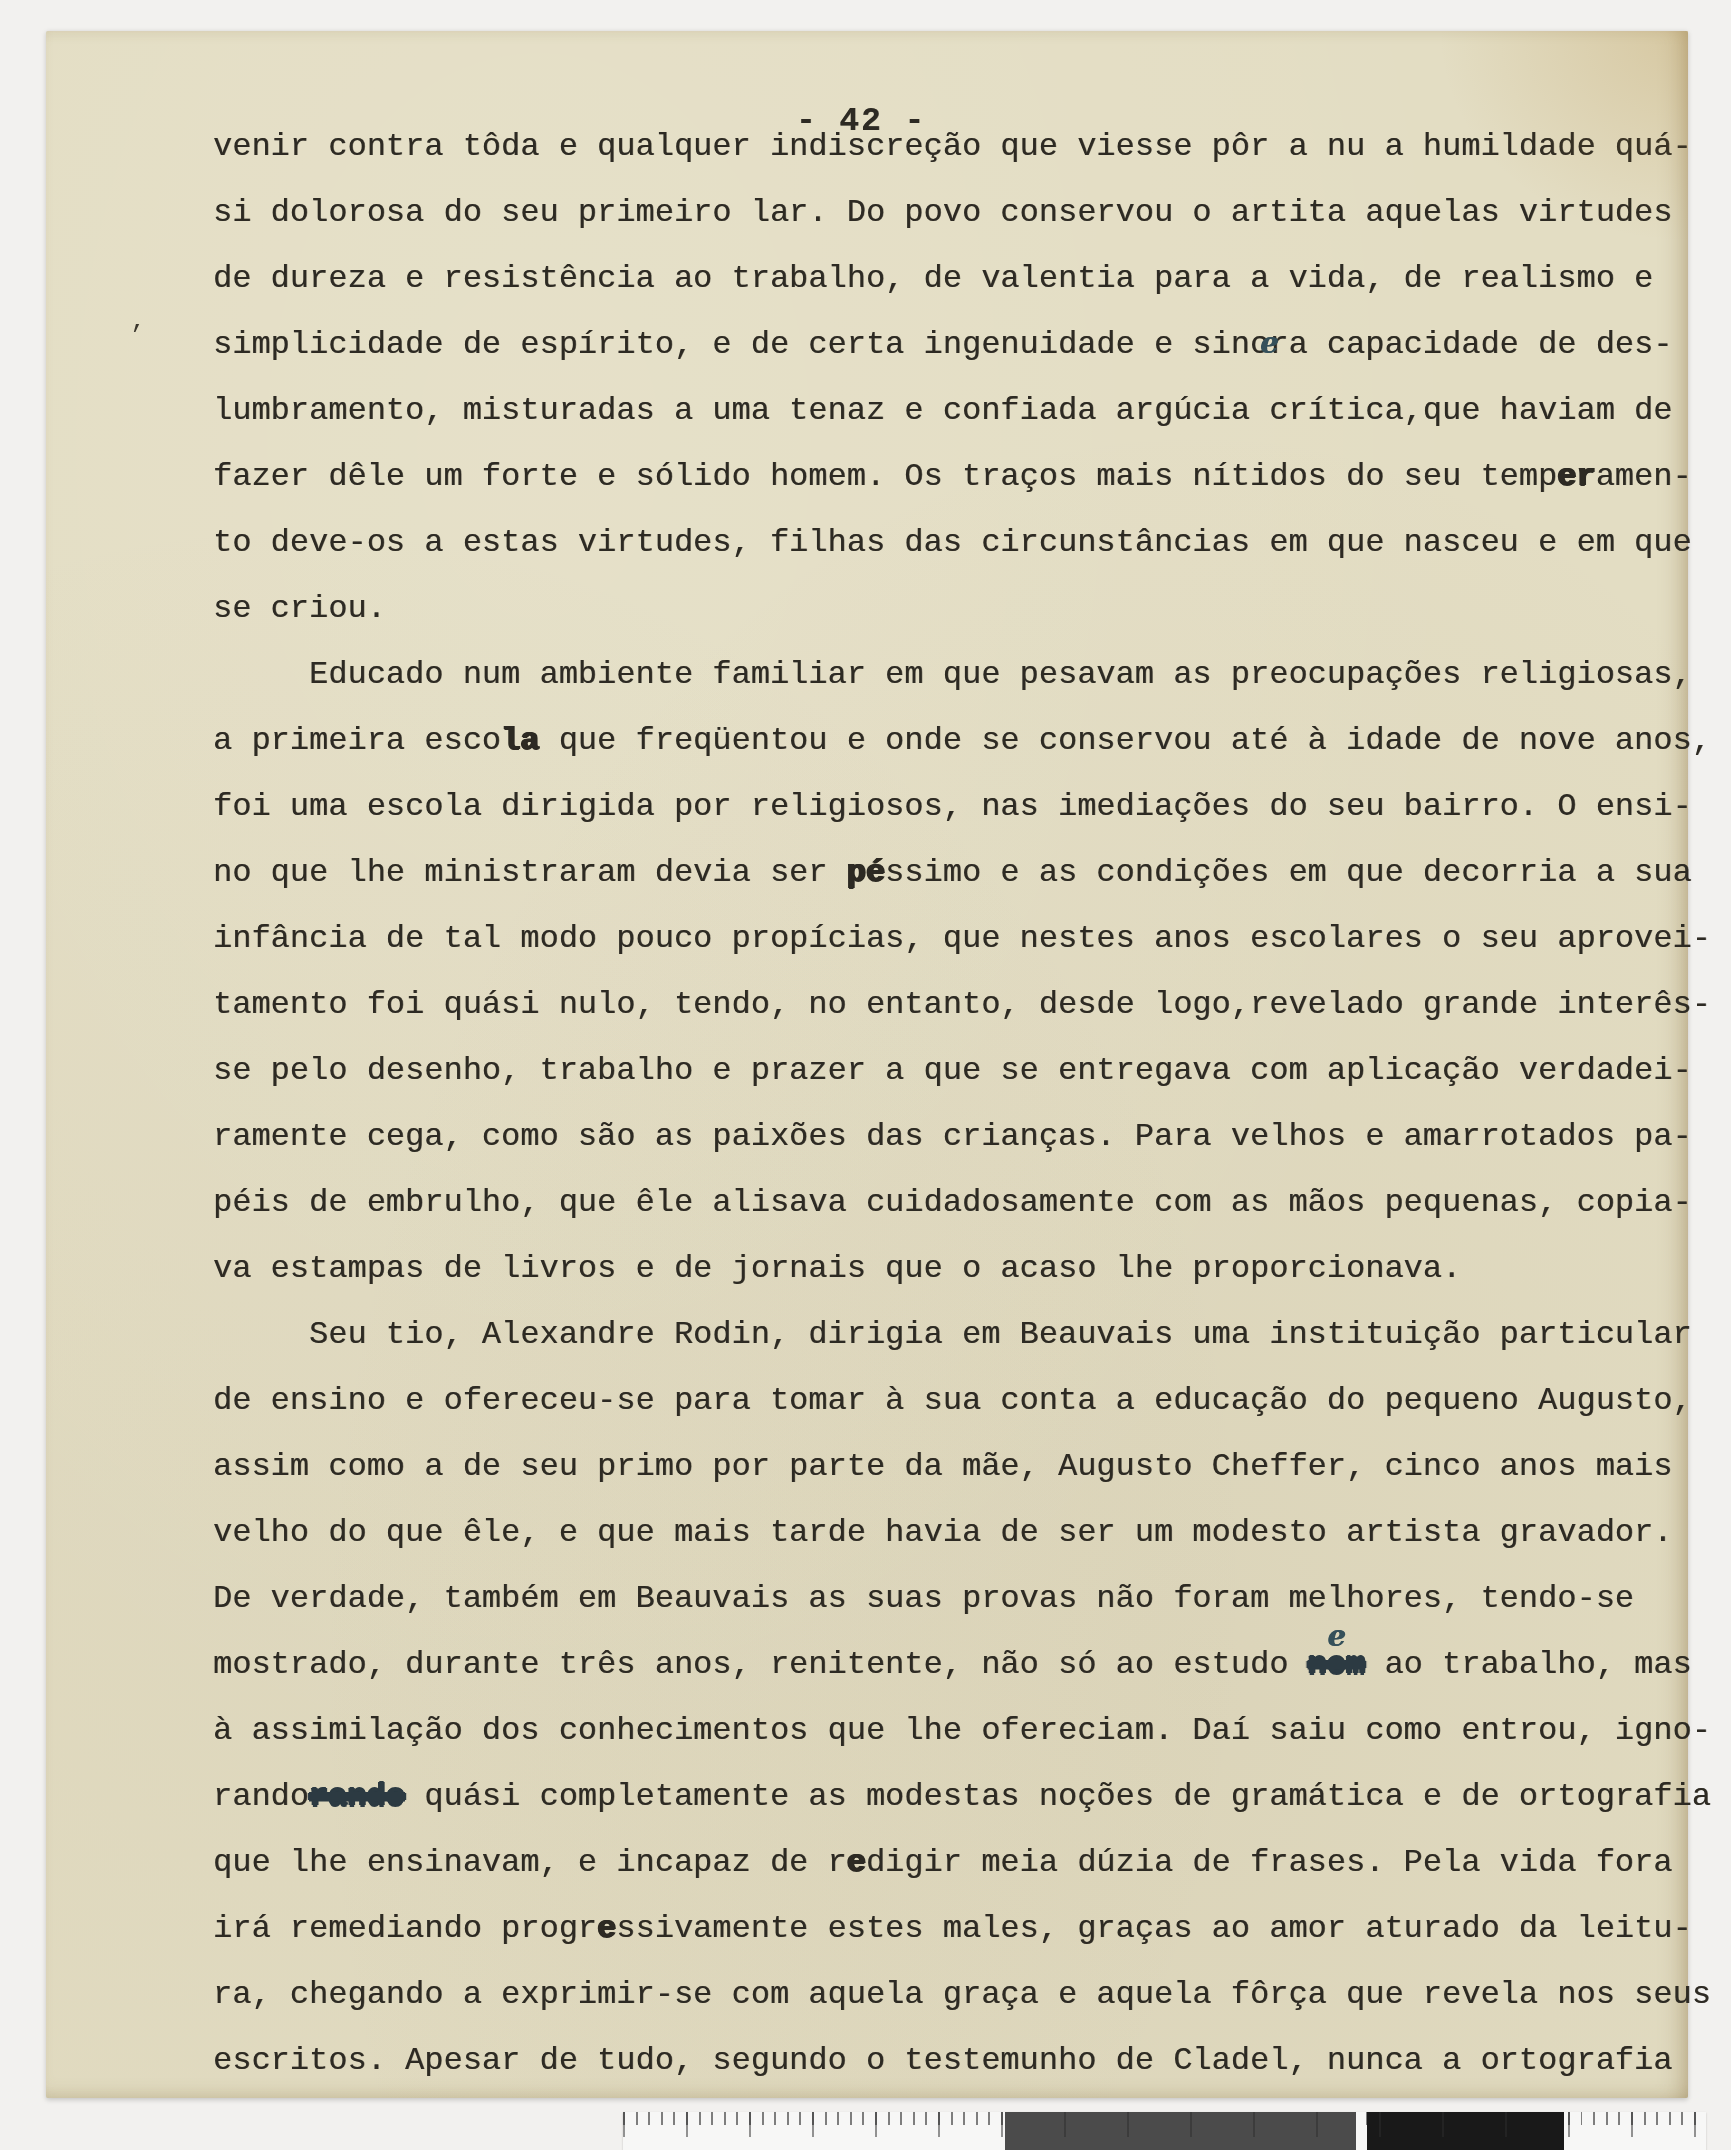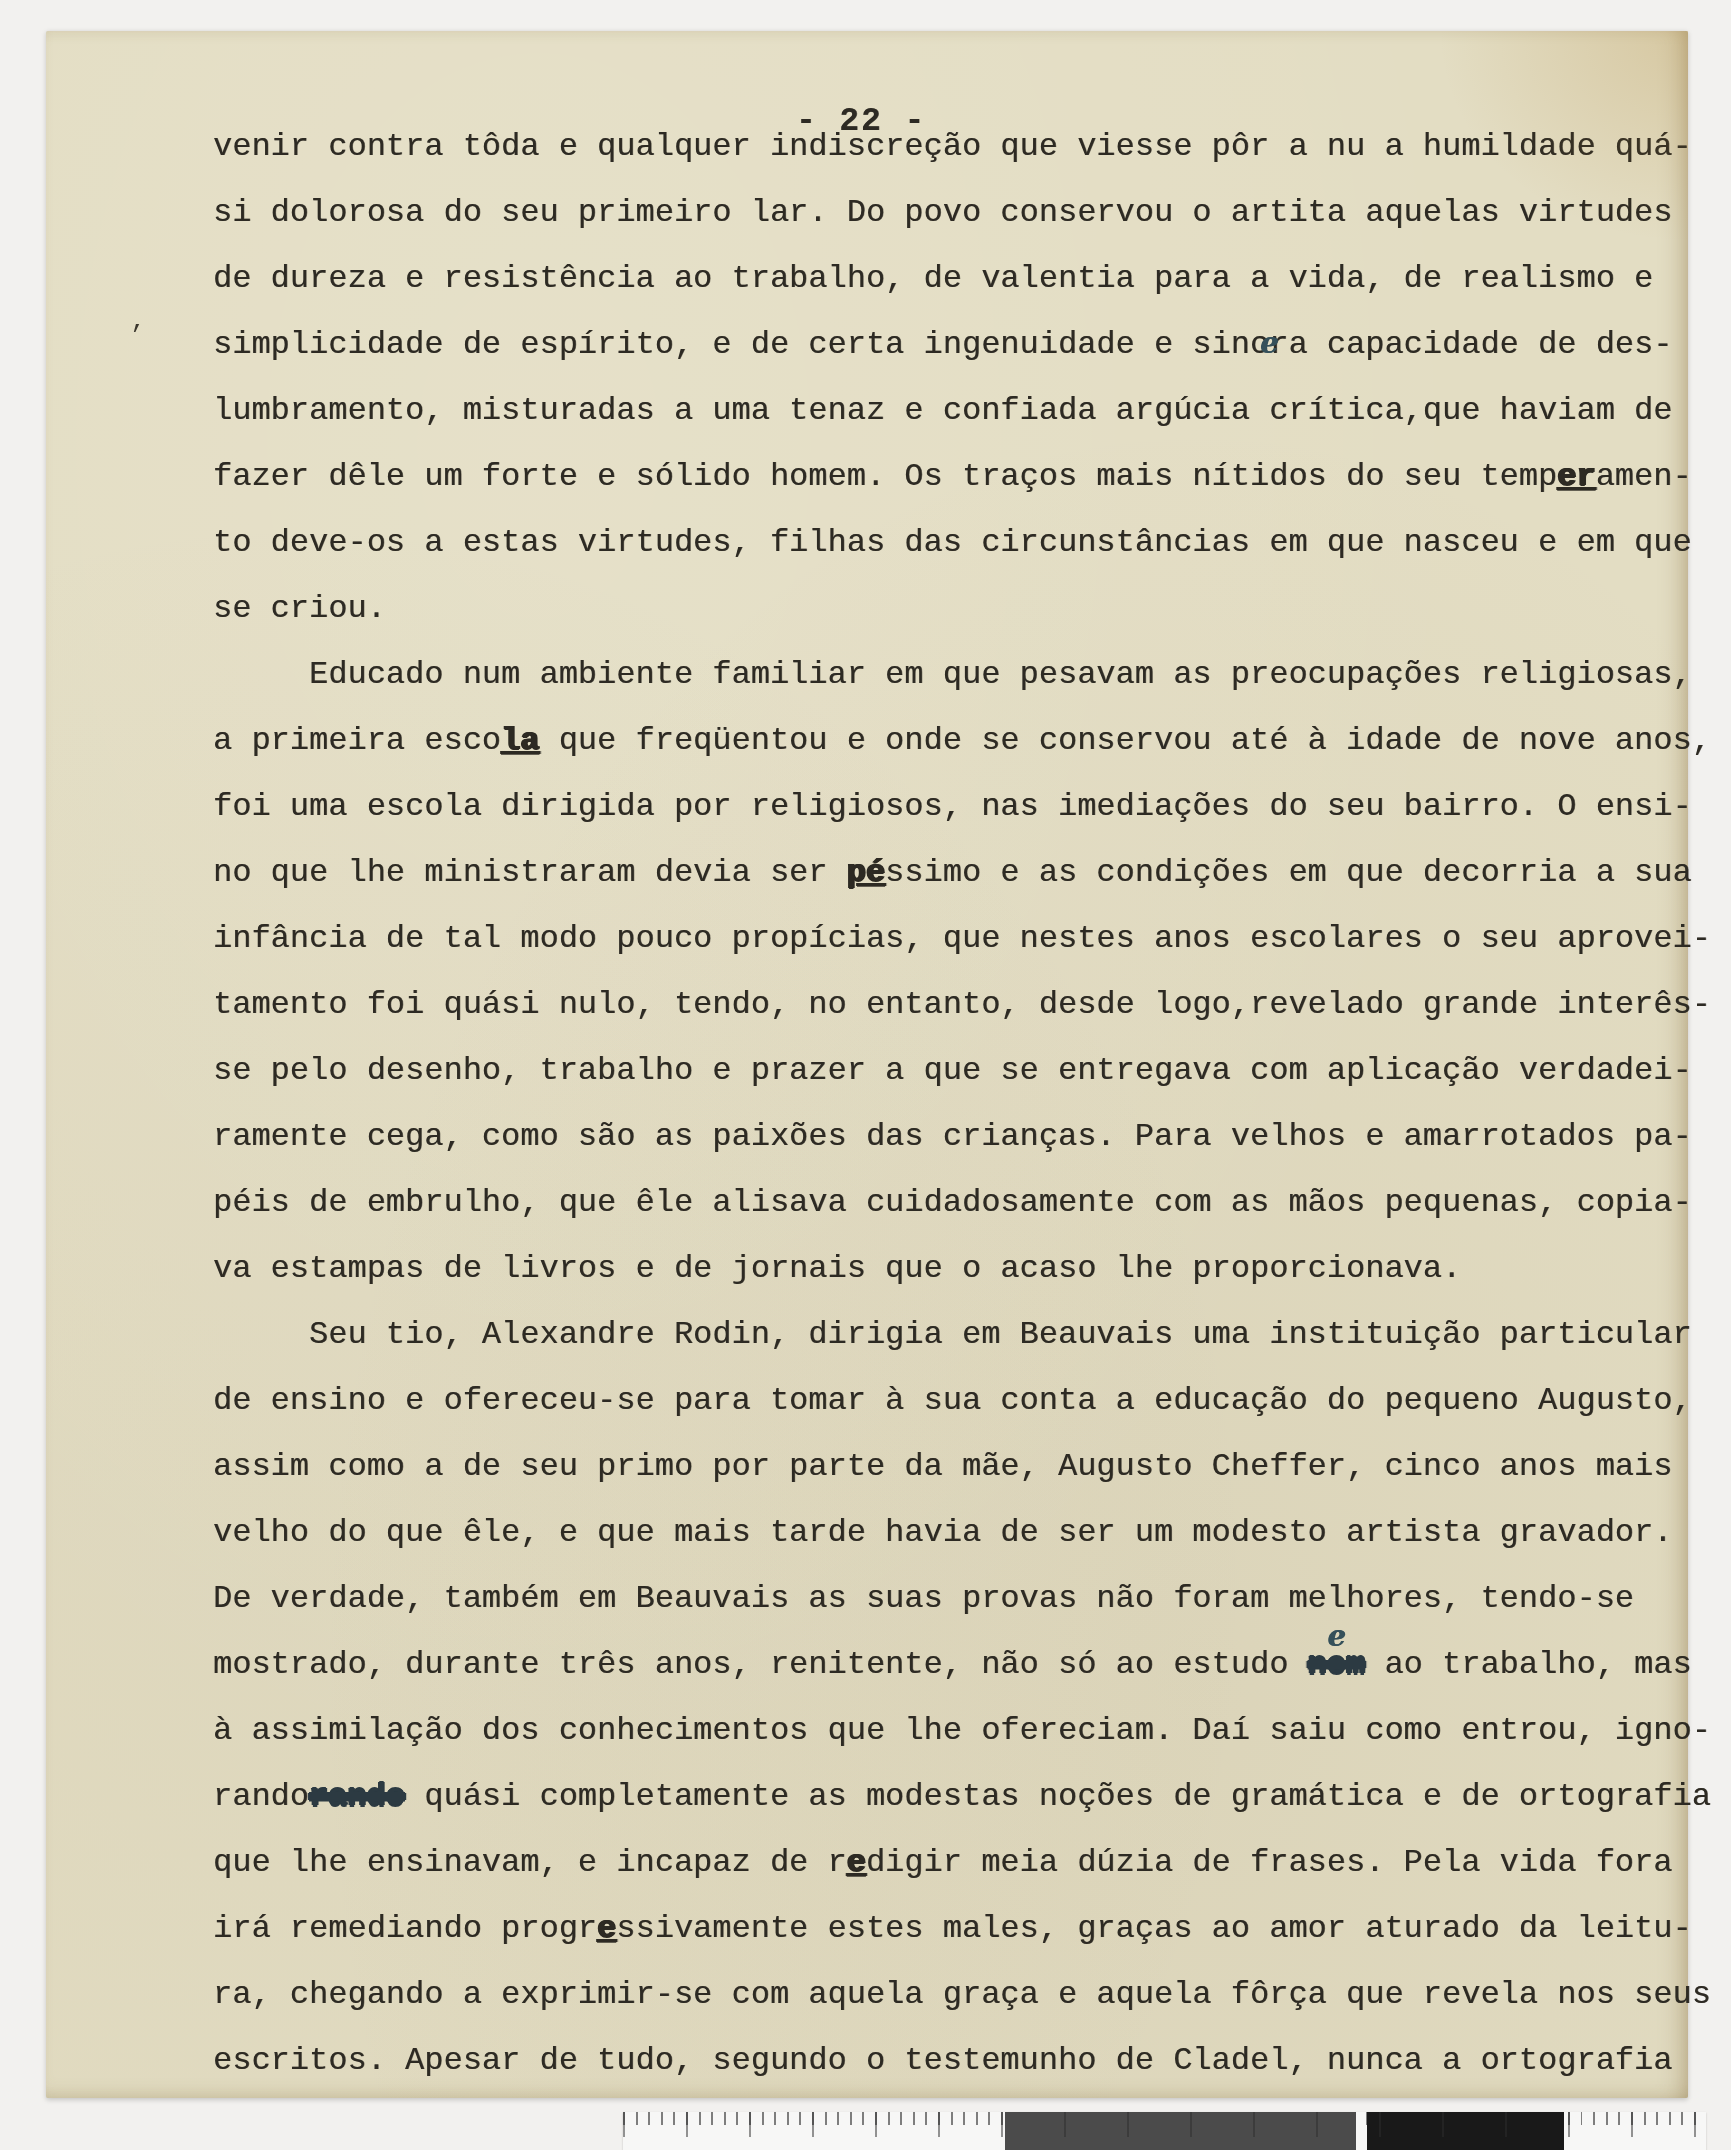--- a/index.html
+++ b/index.html
@@ -47,21 +47,20 @@
     position:absolute;left:167px;top:83px;width:1533px;
     font-size:32px;line-height:66px;
     color:#2d2a23;
     white-space:pre;
     text-shadow:0.5px 0.3px 0 rgba(45,42,35,0.55);
   }
   .line{height:66px;}
   .ot{ 
     font-weight:bold;
     text-shadow:1.3px 0 0 currentColor,-0.9px 0 0 currentColor,0 0.7px 0 currentColor;
-    text-decoration:underline;
   }
   .st{ 
     font-weight:bold;
     color:#2c3a42;
     text-decoration:line-through;
     text-decoration-thickness:6.8px;
     text-shadow:1.2px 0 0 currentColor,-1.2px 0 0 currentColor,0 1.5px 0 currentColor,0 -1px 0 currentColor;
   }
   .has-hw{position:relative;}
   .hw-anchor{display:inline-block;width:0;overflow:visible;position:relative;}
@@ -94,21 +93,21 @@
   .patch{position:absolute;top:0;height:39px;}
   .patch.gray{left:382px;width:351px;}
   .patch.black{left:744px;width:197px;}
 </style>
 </head>
 <body>
 
 <div class="canvas">
 
   <div class="paper">
-    <div class="page-number">- 22 -</div>
+    <div class="page-number">- 42 -</div>
     <div class="margin-mark">’</div>
     <div class="text-body"><div class="line"><span>venir contra tôda e qualquer indiscreção que viesse pôr a nu a humildade quá-</span></div><div class="line"><span>si dolorosa do seu primeiro lar. Do povo conservou o artita aquelas virtudes</span></div><div class="line"><span>de dureza e resistência ao trabalho, de valentia para a vida, de realismo e</span></div><div class="line"><span>simplicidade de espírito, e de certa ingenuidade e sinc</span><span class="hw-anchor has-hw"><span class="hw">e</span></span><span>ra capacidade de des-</span></div><div class="line"><span>lumbramento, misturadas a uma tenaz e confiada argúcia crítica,que haviam de</span></div><div class="line"><span>fazer dêle um forte e sólido homem. Os traços mais nítidos do seu temp</span><span class="ot">er</span><span>amen-</span></div><div class="line"><span>to deve-os a estas virtudes, filhas das circunstâncias em que nasceu e em que</span></div><div class="line"><span>se criou.</span></div><div class="line"><span>     Educado num ambiente familiar em que pesavam as preocupações religiosas,</span></div><div class="line"><span>a primeira esco</span><span class="ot">la</span><span> que freqüentou e onde se conservou até à idade de nove anos,</span></div><div class="line"><span>foi uma escola dirigida por religiosos, nas imediações do seu bairro. O ensi-</span></div><div class="line"><span>no que lhe ministraram devia ser </span><span class="ot">pé</span><span>ssimo e as condições em que decorria a sua</span></div><div class="line"><span>infância de tal modo pouco propícias, que nestes anos escolares o seu aprovei-</span></div><div class="line"><span>tamento foi quási nulo, tendo, no entanto, desde logo,revelado grande interês-</span></div><div class="line"><span>se pelo desenho, trabalho e prazer a que se entregava com aplicação verdadei-</span></div><div class="line"><span>ramente cega, como são as paixões das crianças. Para velhos e amarrotados pa-</span></div><div class="line"><span>péis de embrulho, que êle alisava cuidadosamente com as mãos pequenas, copia-</span></div><div class="line"><span>va estampas de livros e de jornais que o acaso lhe proporcionava.</span></div><div class="line"><span>     Seu tio, Alexandre Rodin, dirigia em Beauvais uma instituição particular</span></div><div class="line"><span>de ensino e ofereceu-se para tomar à sua conta a educação do pequeno Augusto,</span></div><div class="line"><span>assim como a de seu primo por parte da mãe, Augusto Cheffer, cinco anos mais</span></div><div class="line"><span>velho do que êle, e que mais tarde havia de ser um modesto artista gravador.</span></div><div class="line"><span>De verdade, também em Beauvais as suas provas não foram melhores, tendo-se</span></div><div class="line"><span>mostrado, durante três anos, renitente, não só ao estudo </span><span class="st has-hw">nem<span class="hw">e</span></span><span> ao trabalho, mas</span></div><div class="line"><span>à assimilação dos conhecimentos que lhe ofereciam. Daí saiu como entrou, igno-</span></div><div class="line"><span>rando</span><span class="st">rando</span><span> quási completamente as modestas noções de gramática e de ortografia</span></div><div class="line"><span>que lhe ensinavam, e incapaz de r</span><span class="ot">e</span><span>digir meia dúzia de frases. Pela vida fora</span></div><div class="line"><span>irá remediando progr</span><span class="ot">e</span><span>ssivamente estes males, graças ao amor aturado da leitu-</span></div><div class="line"><span>ra, chegando a exprimir-se com aquela graça e aquela fôrça que revela nos seus</span></div><div class="line"><span>escritos. Apesar de tudo, segundo o testemunho de Cladel, nunca a ortografia</span></div></div>
   </div>
 
   <div class="calib">
     <div class="patch gray" style="background: rgb(75, 75, 75);"></div>
     <div class="patch black" style="background: rgb(25, 25, 25);"></div>
   </div>
 
 </div>

